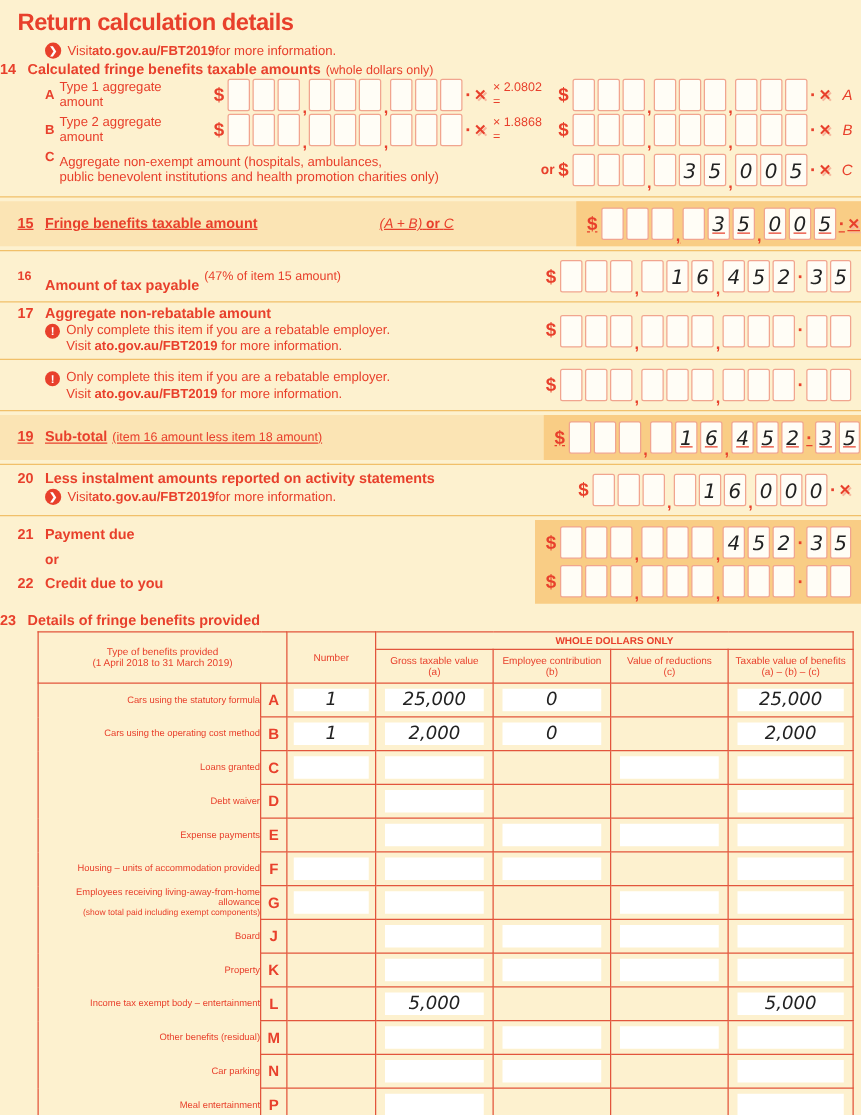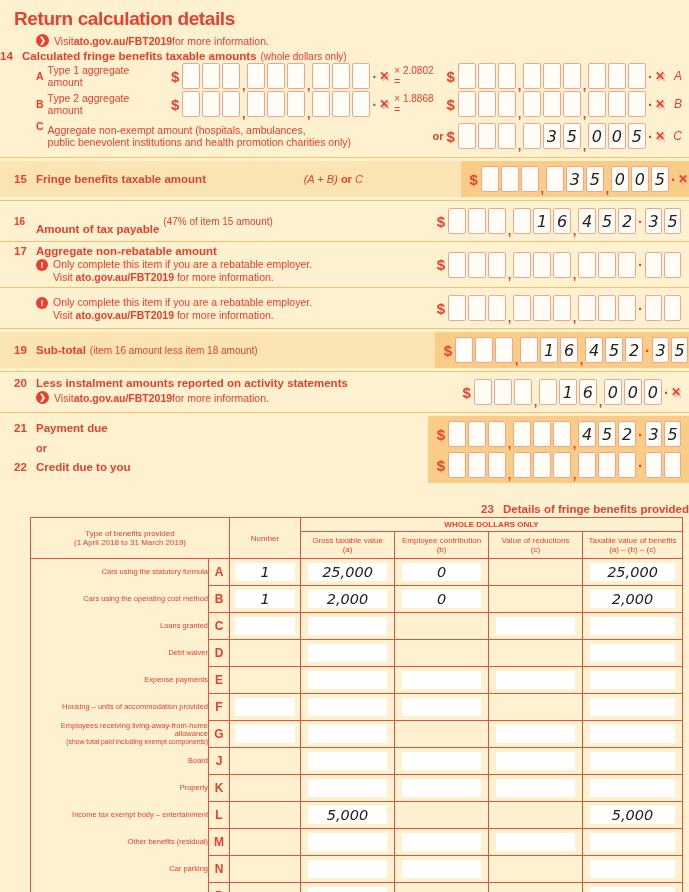--- a/index.html
+++ b/index.html
@@ -28,21 +28,21 @@
   .dbox{width:16px;height:24px;background:#fffdf6;border:1.5px solid var(--boxb);border-radius:2px;
         margin:0 1px;display:flex;align-items:center;justify-content:center;
         font-family:"DejaVu Sans",sans-serif;font-style:italic;font-size:16px;color:var(--ink);}
   .cent{width:15px;}
   .comma{align-self:flex-end;font-weight:bold;font-size:13px;line-height:6px;width:5px;text-align:center;color:var(--red);}
   .dot{font-weight:bold;font-size:15px;margin:0 1px;}
   .cross{color:var(--red);font-size:12px;font-weight:bold;text-shadow:1.5px 1.5px 0 #f6b79e;margin:0 1px;}
   .rletter{font-style:italic;font-size:12px;width:13px;text-align:right;margin-left:3px;flex:none;}
   .mult{font-size:10px;margin-left:4px;}
   .sep{border-top:1px solid var(--gold);margin:3px 0;}
-  .bandfull{background:var(--band);}
+  .bandfull{background:var(--band);text-decoration:underline;}
   .mband{background:var(--orange);padding:5px 7px 5px 6px;margin-right:-7px;}
   .warnline{display:flex;align-items:flex-start;margin:1px 0 0 36px;font-size:10.5px;}
   .warn-ic{width:12px;height:12px;border-radius:50%;background:var(--red);color:#fff;display:inline-flex;
         align-items:center;justify-content:center;font-size:9px;font-weight:bold;margin-right:5px;flex:none;margin-top:1px;}
   .twocol{display:flex;align-items:center;padding-left:14px;}
   .leftcol{flex:1;}
   
   .blk2122{display:flex;align-items:stretch;margin-top:2px;}
   .blk2122 .labels{flex:1;display:flex;flex-direction:column;justify-content:space-between;padding:6px 0 10px 14px;}
   .blk2122 .orbox{background:var(--orange);padding:5px 7px 5px 6px;display:flex;flex-direction:column;justify-content:space-between;}
@@ -491,21 +491,21 @@
             <span class="dbox"></span>
             <span class="dbox"></span>
           </span>
         <span class="dot">·</span>
         <span class="dbox cent"></span>
           <span class="dbox cent"></span>
       </span>
     </div>
   </div>
 
-  <div class="itemhead" style="margin-top:20px;justify-content:flex-end;">
+  <div class="itemhead" style="margin-top:8px;">
     <span class="inum">23</span>
     <span class="ihead">Details of fringe benefits provided</span>
   </div>
 
   <table class="fbt">
     <colgroup>
       <col style="width:178px">
         <col style="width:21px">
         <col style="width:71px">
       <col style="width:94px">

